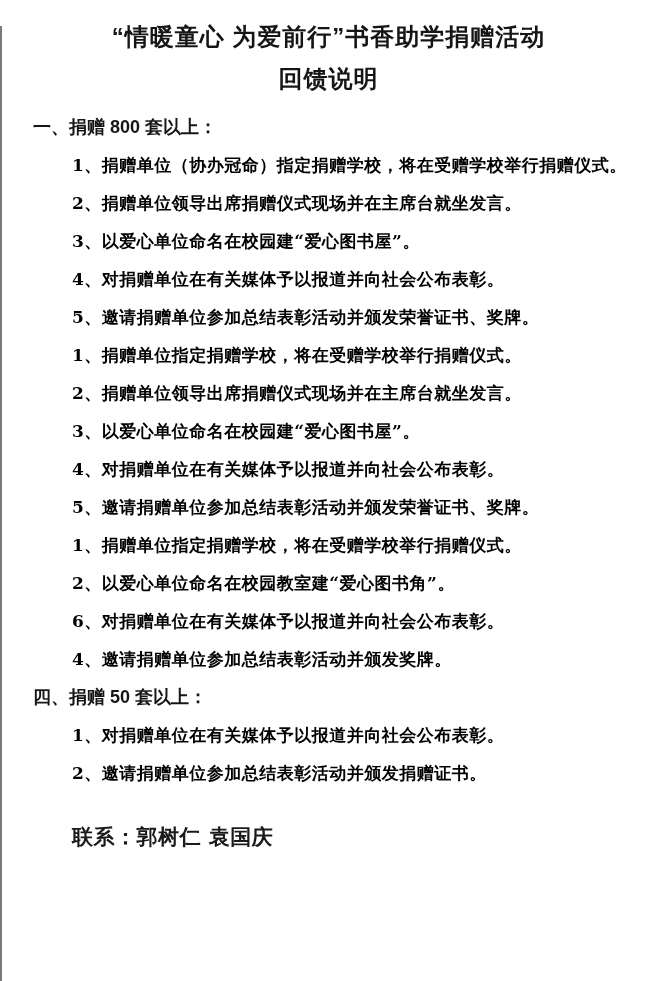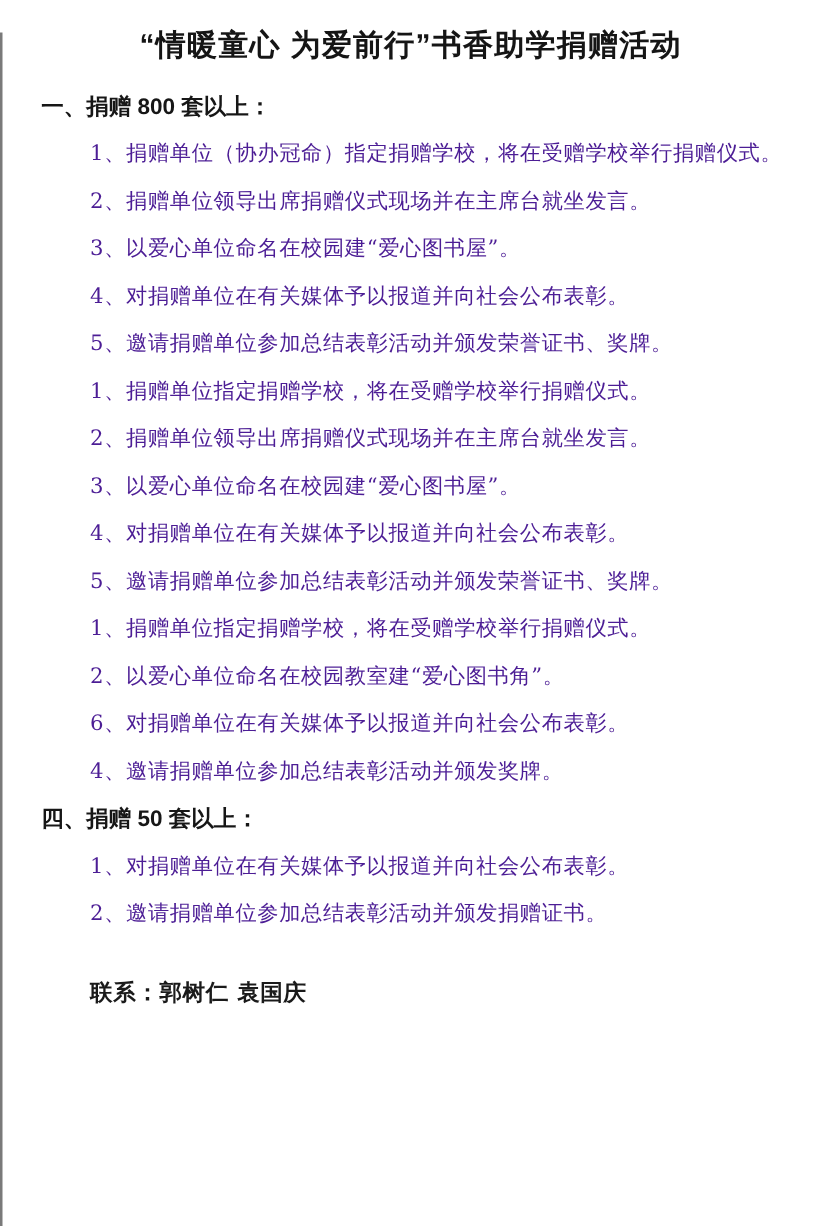--- a/index.html
+++ b/index.html
@@ -42,46 +42,47 @@
     font-family: "Liberation Sans", sans-serif;
     font-weight: bold;
     font-size: 18px;
     line-height: 38px;
     color: #161616;
   }
   .first-heading { margin-top: 8px; }
   .item {
     margin: 0 0 0 72px;
     font-family: "DejaVu Serif", serif;
-    font-weight: normal;
+    font-weight: bold;
     font-size: 17px;
     line-height: 38px;
     letter-spacing: 0.5px;
-    color: #4c1d95;
+    color: #000000;
     white-space: nowrap;
   }
   .contact-block { margin-top: 26px; }
   .contact-line {
     margin: 0 0 0 72px;
     font-family: "DejaVu Serif", serif;
     font-weight: bold;
-    font-size: 18px;
+    font-size: 21px;
     line-height: 38px;
     letter-spacing: 0.5px;
     color: #1a1a1a;
     white-space: pre-wrap;
   }
 </style>
 </head>
 <body>
 
 <div class="page">
   <div class="scan-line"></div>
 
   <div class="title">“情暖童心 为爱前行”书香助学捐赠活动</div>
+  <div class="title">回馈说明</div>
 
   <div class="section">
     <div class="section-heading first-heading">一、捐赠 800 套以上：</div>
     <p class="item">1、捐赠单位（协办冠命）指定捐赠学校，将在受赠学校举行捐赠仪式。</p>
     <p class="item">2、捐赠单位领导出席捐赠仪式现场并在主席台就坐发言。</p>
     <p class="item">3、以爱心单位命名在校园建“爱心图书屋”。</p>
     <p class="item">4、对捐赠单位在有关媒体予以报道并向社会公布表彰。</p>
     <p class="item">5、邀请捐赠单位参加总结表彰活动并颁发荣誉证书、奖牌。</p>
   </div>
 

